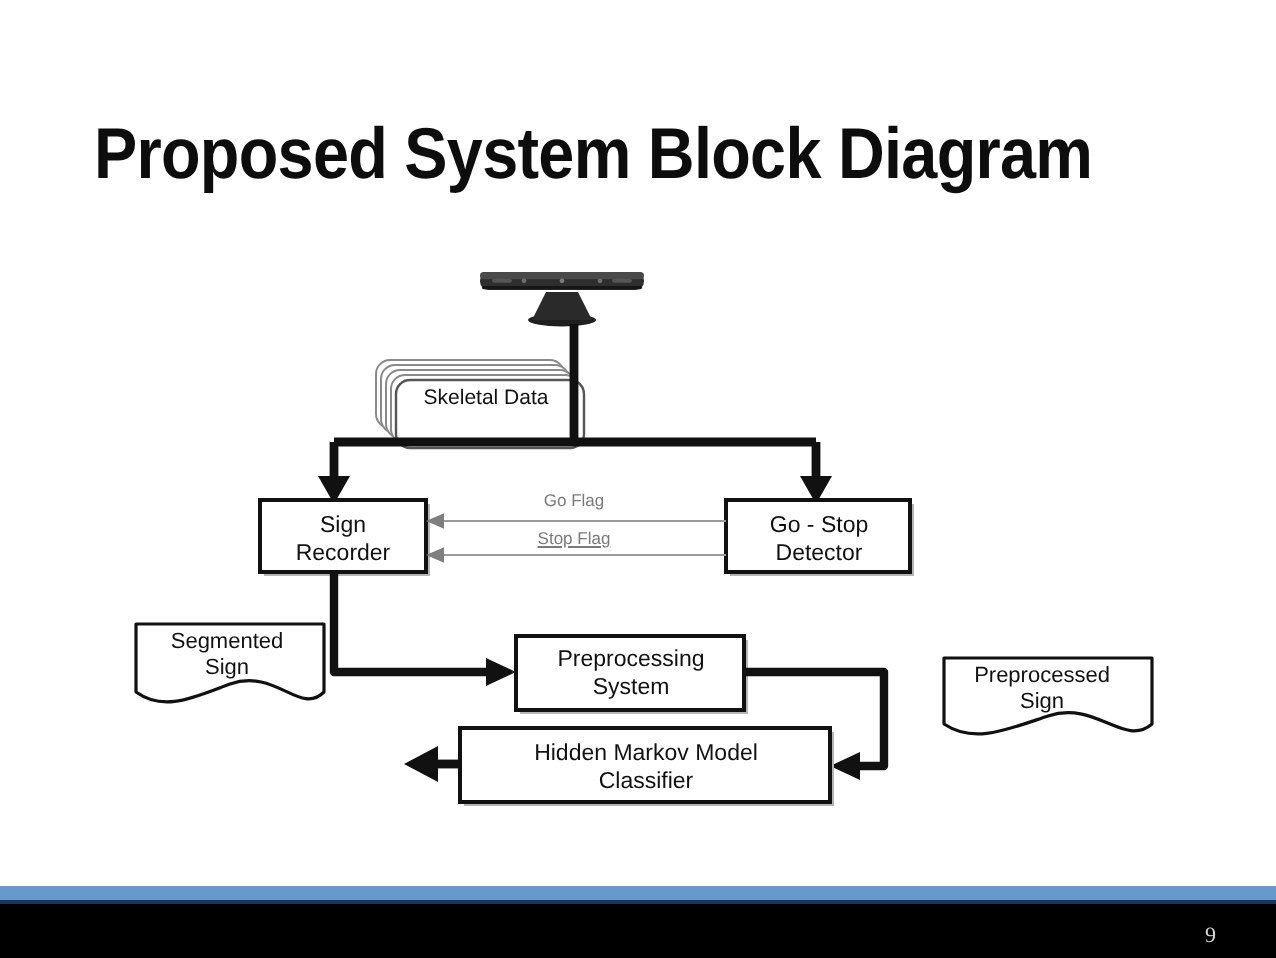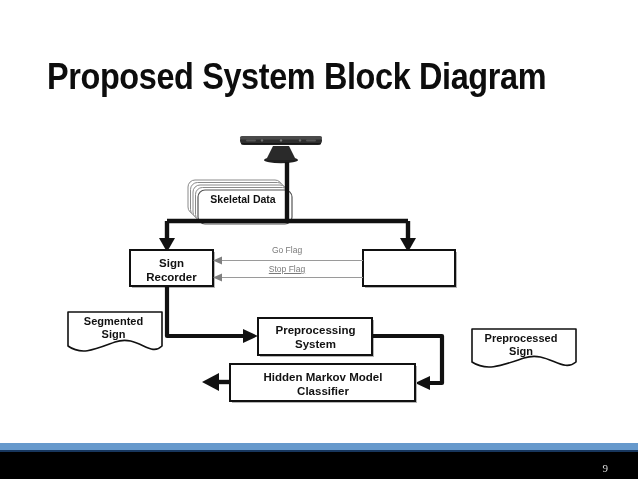--- a/index.html
+++ b/index.html
@@ -39,21 +39,21 @@
     top: 0;
     width: 638px;
     height: 430px;
   }
   #diagram svg { display: block; }
 
   
   .lbl {
     position: absolute;
     color: #111111;
-    font-weight: bold;
+    font-weight: normal;
     text-align: center;
     line-height: 1.18;
     white-space: pre-line;
     pointer-events: none;
   }
   .lbl-box      { font-size: 11.5px; }
   .lbl-doc      { font-size: 11px; }
   .lbl-skel     { font-size: 10.5px; }
   .lbl-flag {
     font-size: 8.5px;
@@ -212,20 +212,22 @@
                  C 503 353, 487 360, 472 350 Z" fill="#ffffff" stroke="#111111" stroke-width="1.6" stroke-linejoin="round"></path>
       </g>
 
     </svg>
 
     <div class="lbl lbl-skel" id="t-skeletal">Skeletal Data</div>
 
     <div class="lbl lbl-box" id="t-sign-recorder">Sign
 Recorder</div>
 
+    <div class="lbl lbl-box" id="t-go-stop">Go - Stop
+Detector</div>
 
     <div class="lbl lbl-box" id="t-hmm">Hidden Markov Model
 Classifier</div>
 
     <div class="lbl lbl-box" id="t-preproc-sys">Preprocessing
 System</div>
 
     <div class="lbl lbl-doc" id="t-seg-sign">Segmented
 Sign</div>
 

